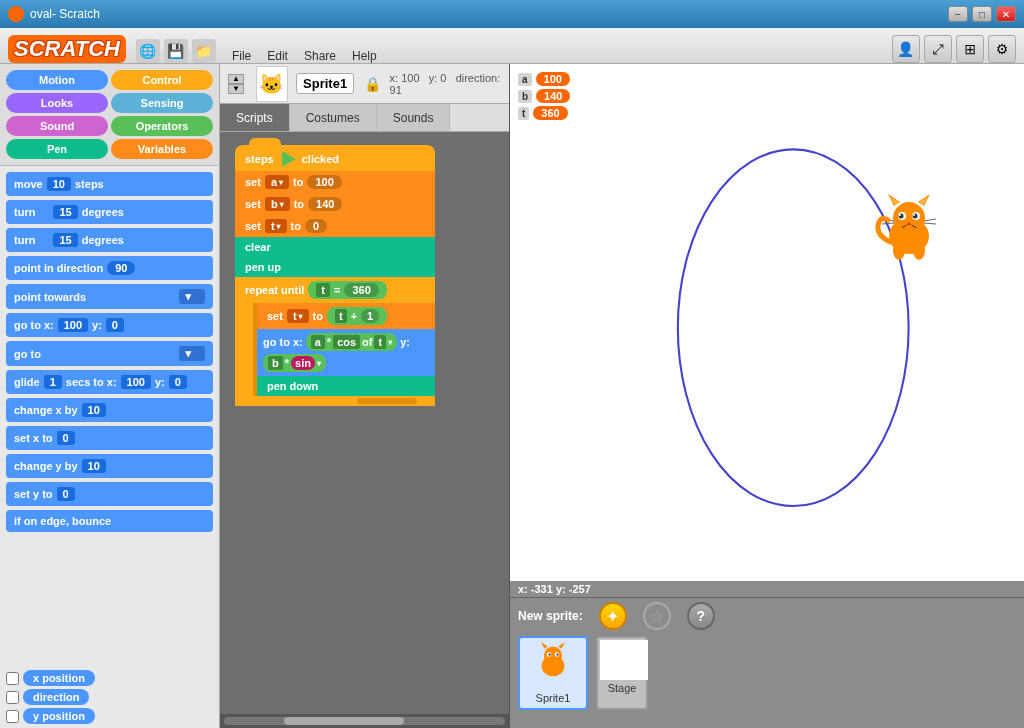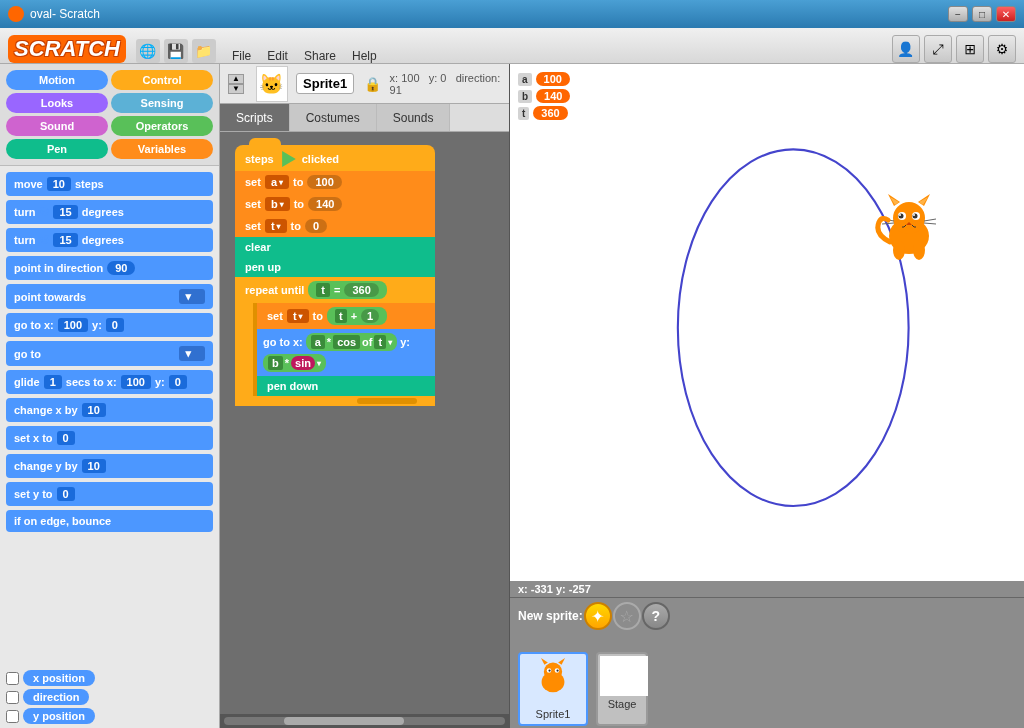--- a/index.html
+++ b/index.html
@@ -313,22 +313,22 @@
 
     
     #sprites-panel {
       height: 130px;
       background: #8c8c8c;
       padding: 4px 8px;
     }
     #new-sprite-bar {
       display: flex;
       align-items: center;
-      gap: 1px;
-      margin-bottom: 22px;
+      gap: 16px;
+      margin-bottom: 6px;
     }
     #new-sprite-label { color: white; font-size: 12px; font-weight: bold; }
     .sprite-action-btn {
       width: 28px; height: 28px;
       background: linear-gradient(to bottom, #ffd700, #ffa500);
       border-radius: 50%;
       display: flex; align-items: center; justify-content: center;
       cursor: pointer;
       font-size: 16px;
       color: white;

